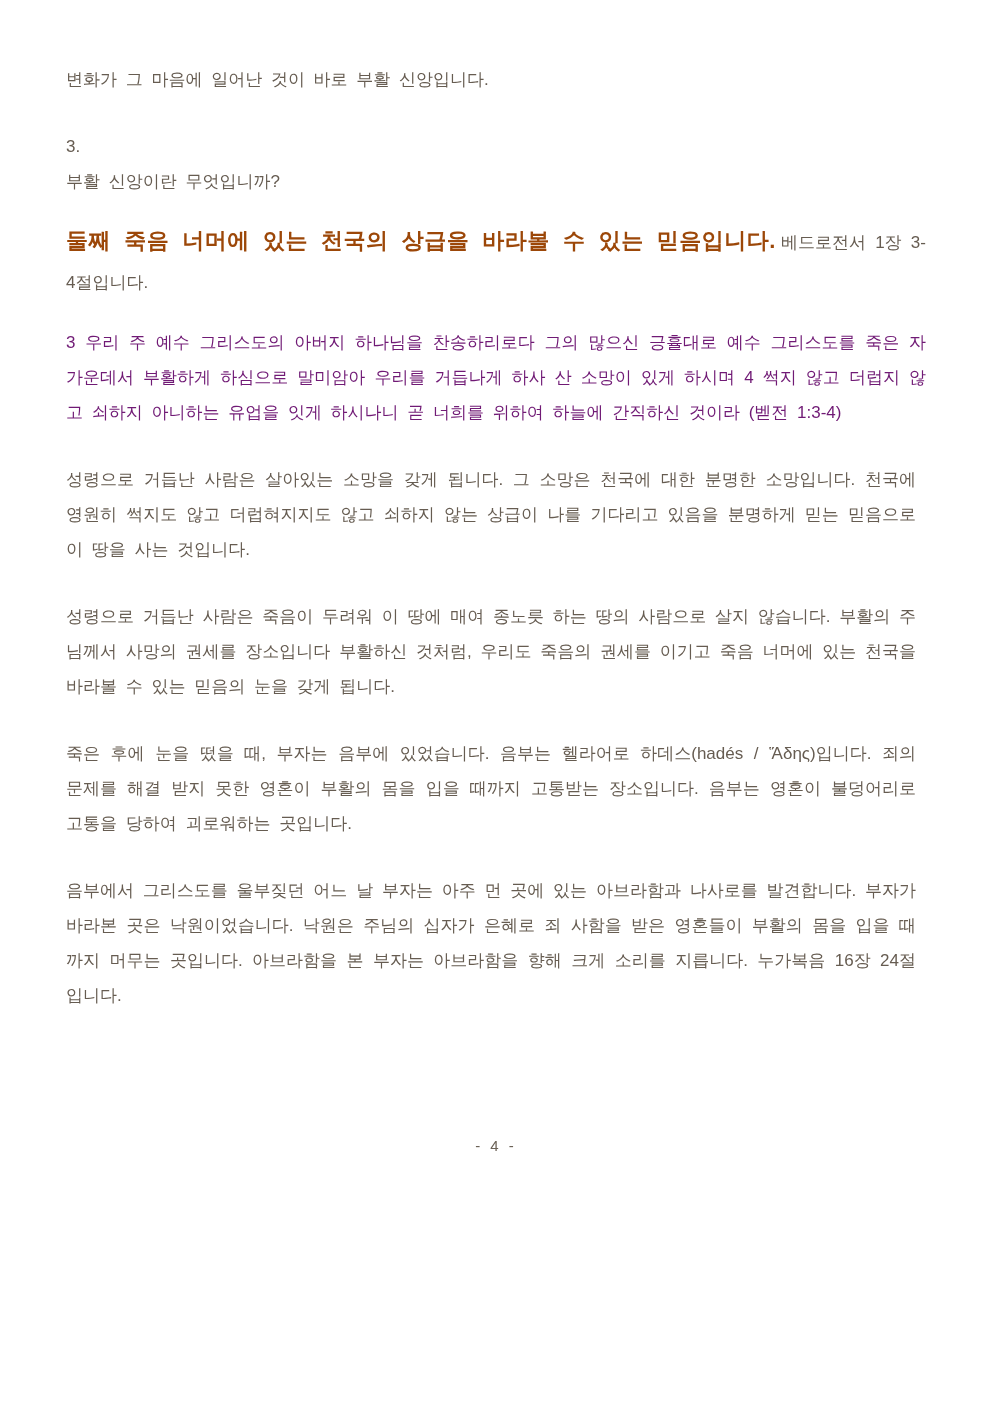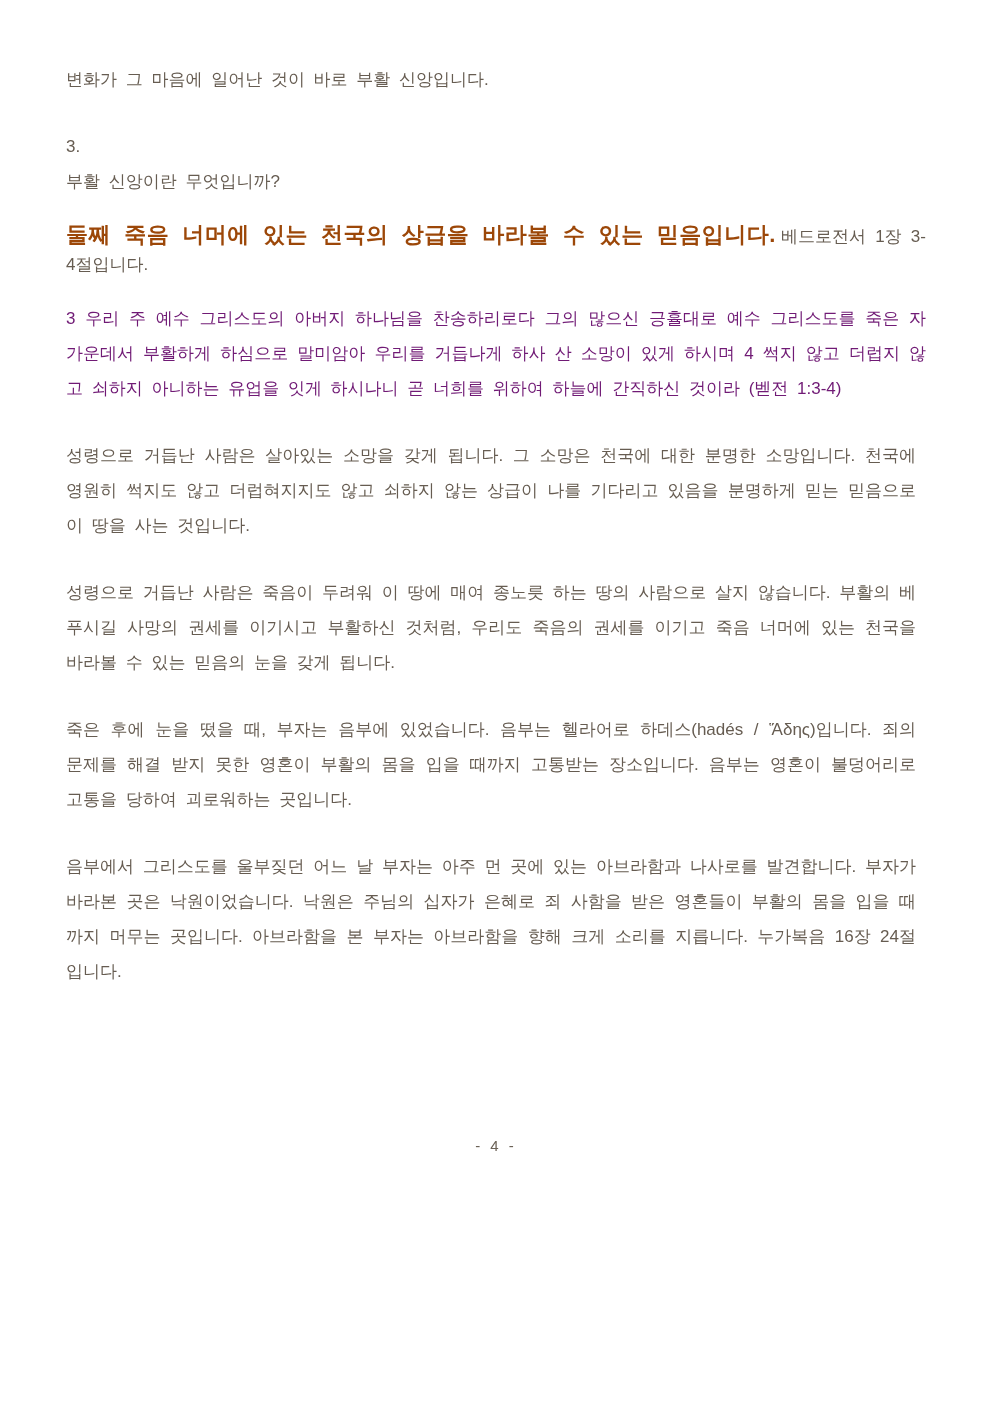--- a/index.html
+++ b/index.html
@@ -24,21 +24,21 @@
     line-height: 35px;
     text-align: justify;
     word-break: break-all;
     word-spacing: 4px;
     margin: 0;
   }
   .intro-paragraph { margin-bottom: 32px; }
   .section-head { margin-bottom: 22px; }
   .heading-block {
     margin: 0 0 22px 0;
-    line-height: 28px;
+    line-height: 40px;
     text-align: justify;
     word-break: keep-all;
   }
   .heading-bold {
     font-size: 22px;
     font-weight: bold;
     color: #9c4708;
     word-spacing: 6px;
     letter-spacing: 0.5px;
   }
@@ -82,21 +82,21 @@
 
   <p class="heading-block">
     <span class="heading-bold">둘째 죽음 너머에 있는 천국의 상급을 바라볼 수 있는 믿음입니다.</span>
     <span class="heading-ref">베드로전서 1장 3-4절입니다.</span>
   </p>
 
   <p class="scripture">3 우리 주 예수 그리스도의 아버지 하나님을 찬송하리로다 그의 많으신 긍휼대로 예수 그리스도를 죽은 자 가운데서 부활하게 하심으로 말미암아 우리를 거듭나게 하사 산 소망이 있게 하시며 4 썩지 않고 더럽지 않고 쇠하지 아니하는 유업을 잇게 하시나니 곧 너희를 위하여 하늘에 간직하신 것이라 (벧전 1:3-4)</p>
 
   <p class="body-text para">성령으로 거듭난 사람은 살아있는 소망을 갖게 됩니다. 그 소망은 천국에 대한 분명한 소망입니다. 천국에 영원히 썩지도 않고 더럽혀지지도 않고 쇠하지 않는 상급이 나를 기다리고 있음을 분명하게 믿는 믿음으로 이 땅을 사는 것입니다.</p>
 
-  <p class="body-text para">성령으로 거듭난 사람은 죽음이 두려워 이 땅에 매여 종노릇 하는 땅의 사람으로 살지 않습니다. 부활의 베푸시길 사망의 권세를 이기시고 부활하신 것처럼, 우리도 죽음의 권세를 이기고 죽음 너머에 있는 천국을 바라볼 수 있는 믿음의 눈을 갖게 됩니다.</p>
+  <p class="body-text para">성령으로 거듭난 사람은 죽음이 두려워 이 땅에 매여 종노릇 하는 땅의 사람으로 살지 않습니다. 부활의 주님께서 사망의 권세를 장소입니다 부활하신 것처럼, 우리도 죽음의 권세를 이기고 죽음 너머에 있는 천국을 바라볼 수 있는 믿음의 눈을 갖게 됩니다.</p>
 
 
 
   <p class="body-text para">죽은 후에 눈을 떴을 때, 부자는 음부에 있었습니다. 음부는 헬라어로 하데스(hadés / Ἅδης)입니다. 죄의 문제를 해결 받지 못한 영혼이 부활의 몸을 입을 때까지 고통받는 장소입니다. 음부는 영혼이 불덩어리로 고통을 당하여 괴로워하는 곳입니다.</p>
 
   <p class="body-text para">음부에서 그리스도를 울부짖던 어느 날 부자는 아주 먼 곳에 있는 아브라함과 나사로를 발견합니다. 부자가 바라본 곳은 낙원이었습니다. 낙원은 주님의 십자가 은혜로 죄 사함을 받은 영혼들이 부활의 몸을 입을 때까지 머무는 곳입니다. 아브라함을 본 부자는 아브라함을 향해 크게 소리를 지릅니다. 누가복음 16장 24절입니다.</p>
 
   <div class="page-footer">- 4 -</div>
 
 </div>

